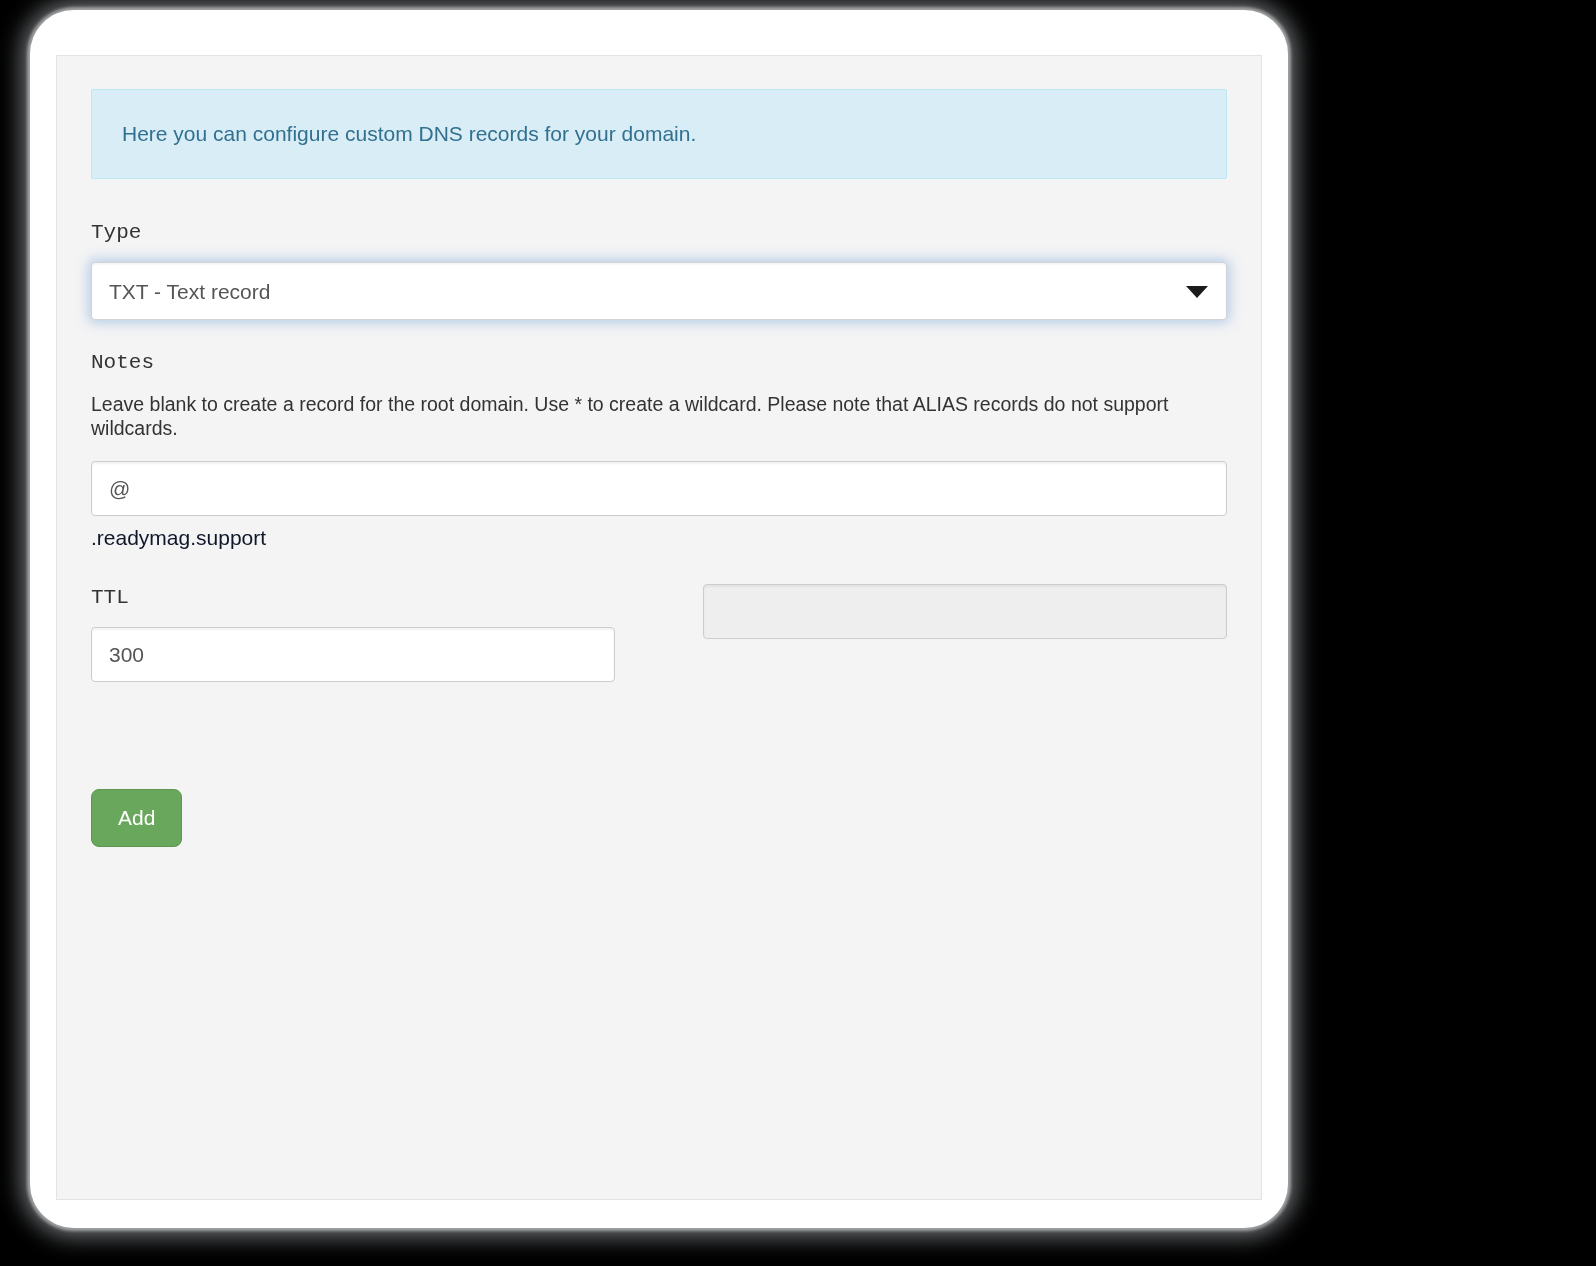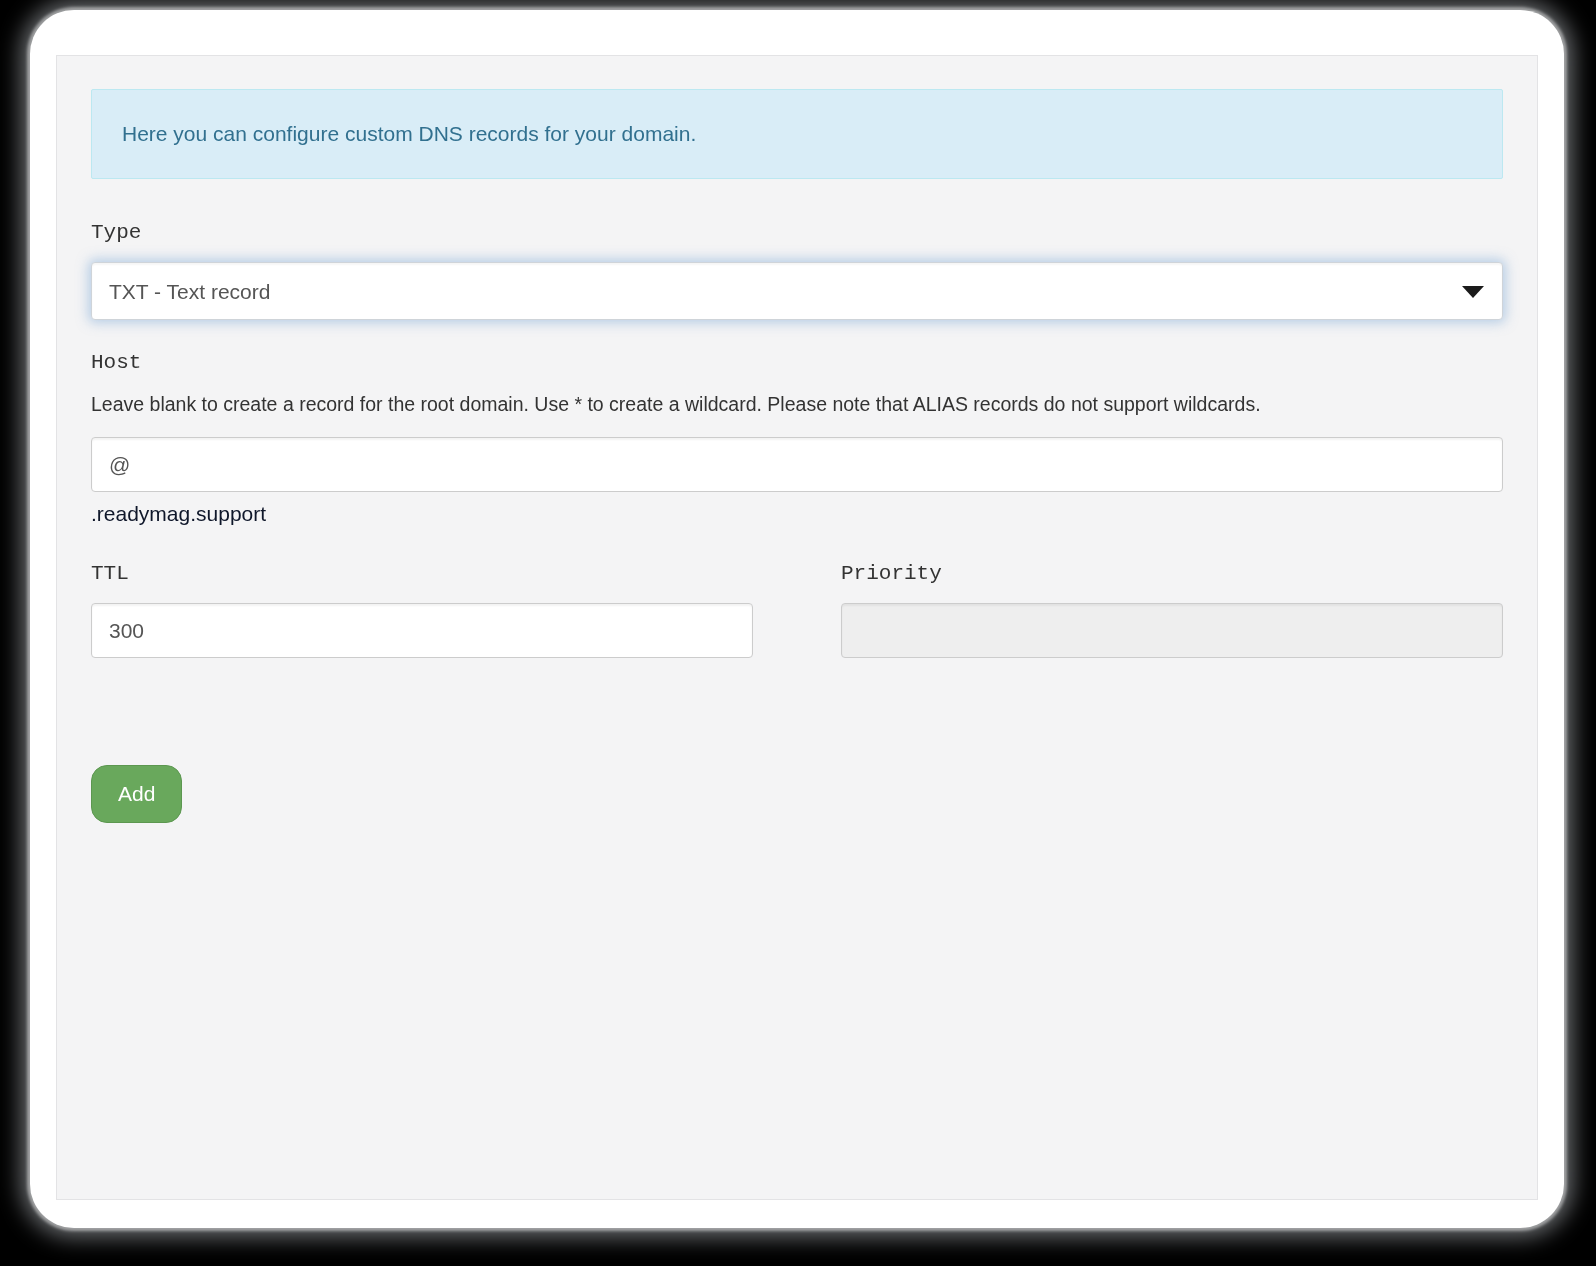--- a/index.html
+++ b/index.html
@@ -5,21 +5,21 @@
   * { box-sizing: border-box; }
   html, body { margin: 0; padding: 0; }
   body {
     width: 1596px; height: 1266px;
     background: #000;
     font-family: "Liberation Sans", "DejaVu Sans", sans-serif;
     position: relative; overflow: hidden;
   }
   .window {
     position: absolute; left: 30px; top: 10px;
-    width: 1534px; height: 1218px;
+    width: 1258px; height: 1218px;
     background: #fff; border-radius: 44px;
     box-shadow: 0 0 3px 3px rgba(255,255,255,.45), 0 0 22px 9px rgba(195,200,206,.55);
     padding: 45px 26px 28px;
   }
   .panel {
     width: 100%; height: 100%;
     background: #f4f4f5;
     border: 1px solid #e3e3e5;
     padding: 33px 34px;
   }
@@ -61,21 +61,21 @@
   .row2 { display: flex; gap: 88px; }
   .col { flex: 1 1 0; min-width: 0; }
   .form-control[disabled] { background: #eee; color: #555; cursor: not-allowed; }
   textarea.form-control { height: 90px; padding: 10px 17px; resize: both; line-height: 26px; }
   .btn-add {
     margin-top: 74px;
     display: inline-block;
     background: #69a85c; border: 1px solid #5c9750; color: #fff;
     font-family: "Liberation Sans", "DejaVu Sans", sans-serif;
     font-size: 21px; line-height: 28px;
-    padding: 14px 26px; border-radius: 16px; cursor: pointer;
+    padding: 14px 26px; border-radius: 8px; cursor: pointer;
   }
 </style>
 </head>
 <body>
 
 <div class="window">
   <div class="panel">
 
     <div class="banner">
       <span>Here you can configure custom DNS records for your domain.</span>
@@ -85,34 +85,33 @@
       <label class="form-label">Type</label>
       <div class="select-wrap">
         <select class="form-control">
           <option>TXT - Text record</option>
         </select>
         <span class="caret"></span>
       </div>
     </div>
 
     <div class="form-group">
-      <label class="form-label">Host</label>
+      <label class="form-label">Notes</label>
       <div class="help-text">Leave blank to create a record for the root domain. Use * to create a wildcard. Please note that ALIAS records do not support wildcards.</div>
       <input type="text" class="form-control" value="@" style="">
       <div class="host-suffix">.readymag.support</div>
     </div>
 
 
     <div class="row2 form-group">
       <div class="col">
         <label class="form-label">TTL</label>
         <input type="text" class="form-control" value="300" style="">
       </div>
       <div class="col">
-        <label class="form-label">Priority</label>
         <input type="text" class="form-control" disabled="" value="" style="">
       </div>
     </div>
 
 
     <button type="button" class="btn-add">Add</button>
 
   </div>
 </div>
 

